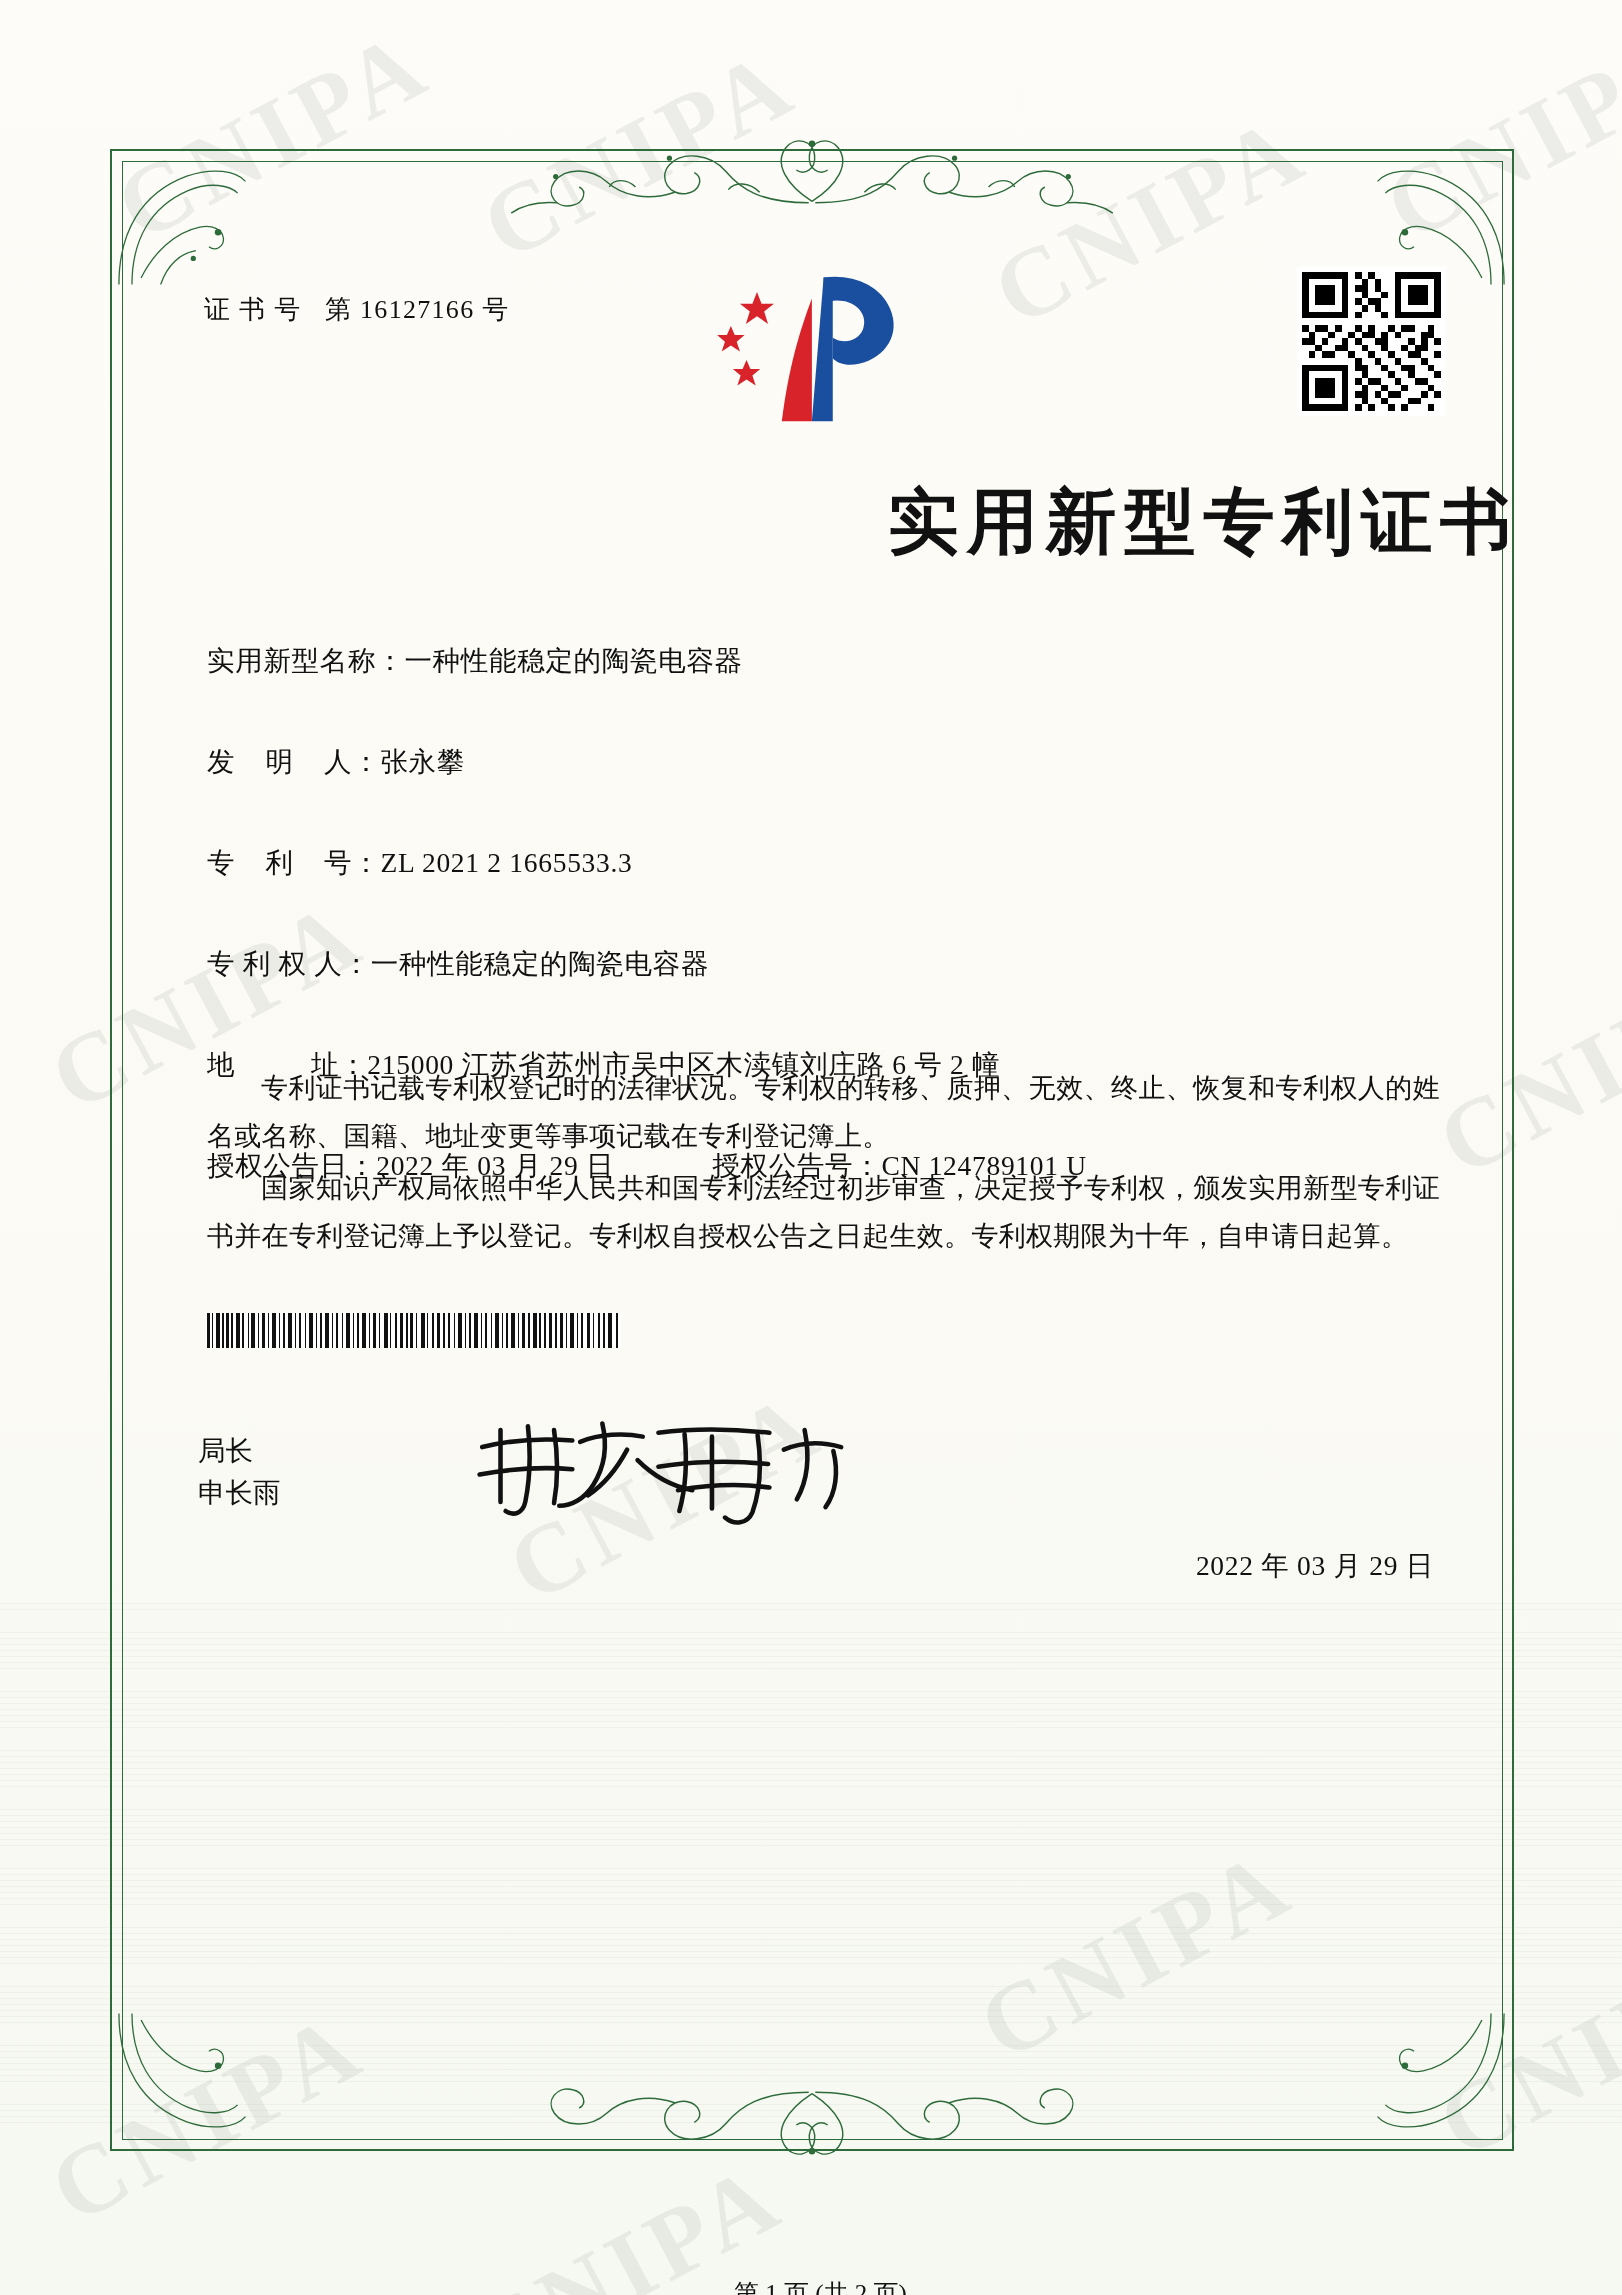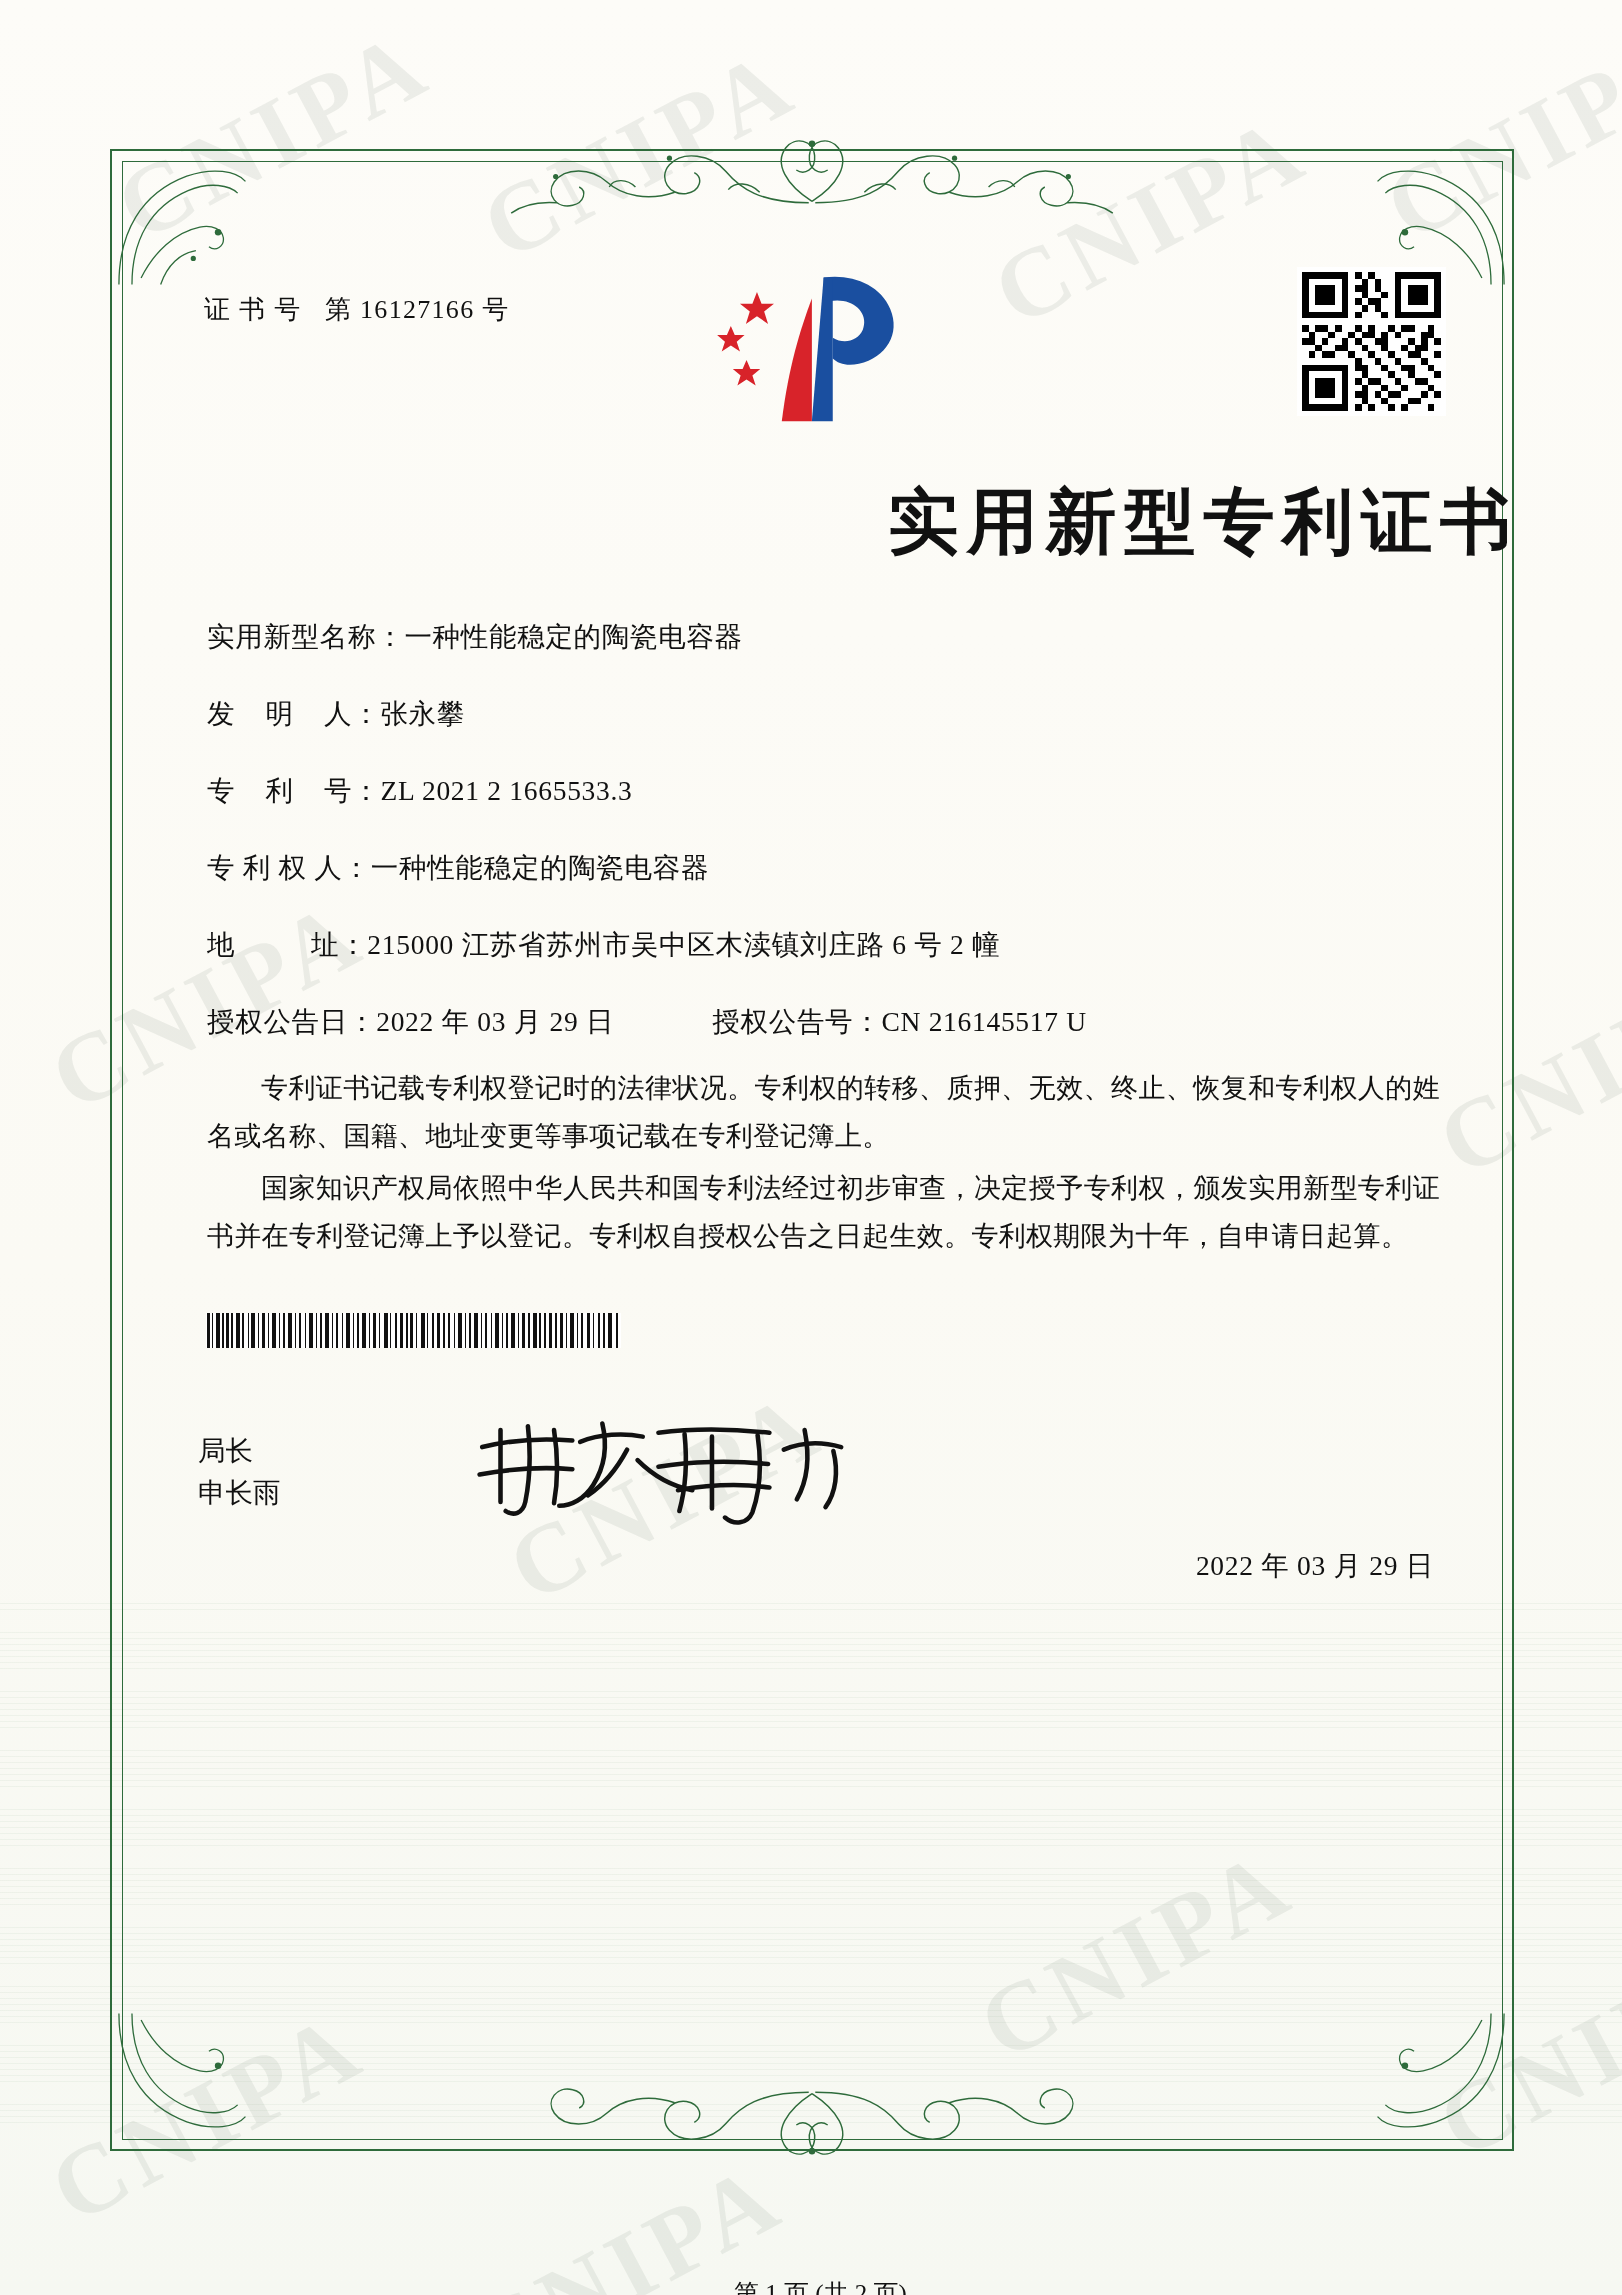--- a/index.html
+++ b/index.html
@@ -170,20 +170,21 @@
   .field-row {
     display: flex;
     align-items: baseline;
     font-size: 27.5px;
     color: #111;
     margin-bottom: 41px;
     letter-spacing: 0.7px;
   }
   .field-label {
     white-space: pre;
+    margin-top: 24px;
   }
   .field-value {
     margin-left: 0;
   }
   .field-row.two-col { margin-bottom: 37px; }
   .field-spacer { display:inline-block; width: 98px; }
 
   .paras {
     position: absolute;
     left: 85px;
@@ -496,21 +497,21 @@
         </div>
         <div class="field-row">
           <span class="field-label">地          址：</span>
           <span class="field-value">215000 江苏省苏州市吴中区木渎镇刘庄路 6 号 2 幢</span>
         </div>
         <div class="field-row two-col">
           <span class="field-label">授权公告日：</span>
           <span>2022 年 03 月 29 日</span>
           <span class="field-spacer"></span>
           <span class="field-label">授权公告号：</span>
-          <span>CN 216145517 U</span>
+          <span>CN 124789101 U</span>
         </div>
       </div>
 
     <div class="paras" id="paras-block">
 
     <p class="para">专利证书记载专利权登记时的法律状况。专利权的转移、质押、无效、终止、恢复和专利权人的姓名或名称、国籍、地址变更等事项记载在专利登记簿上。</p>
         <p class="para">国家知识产权局依照中华人民共和国专利法经过初步审查，决定授予专利权，颁发实用新型专利证书并在专利登记簿上予以登记。专利权自授权公告之日起生效。专利权期限为十年，自申请日起算。</p>
       </div>
 
     <div class="barcode">

